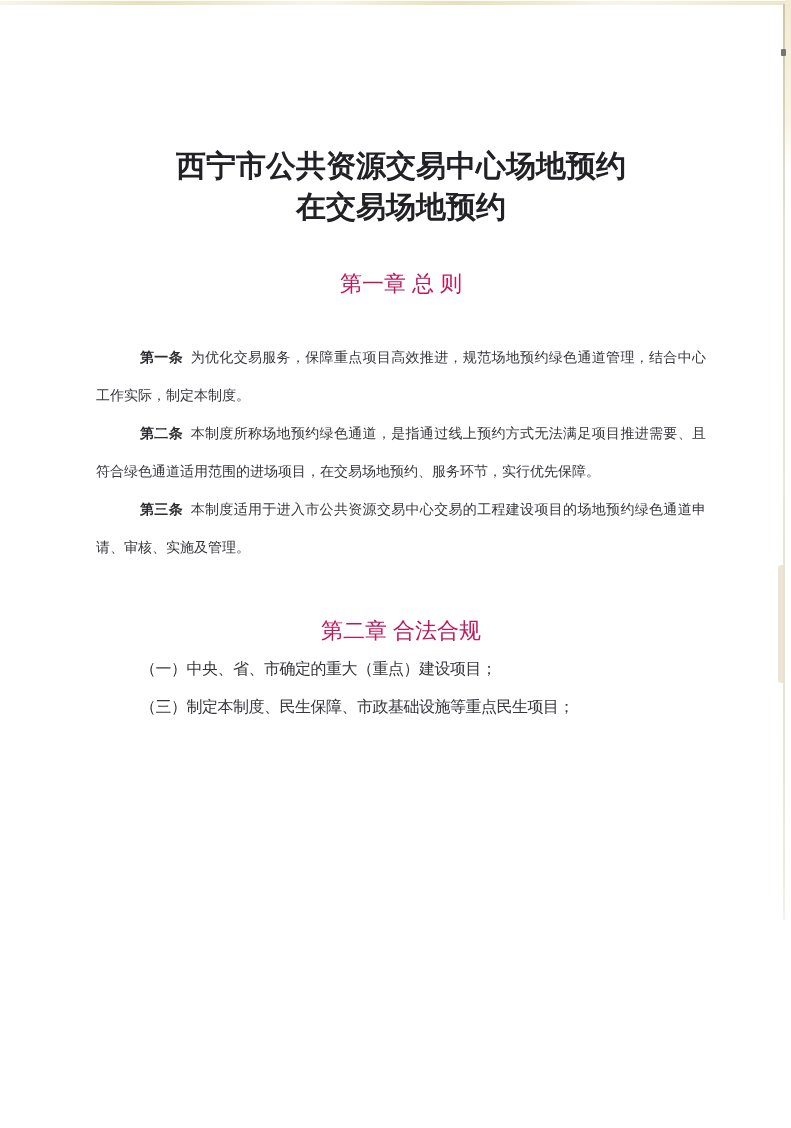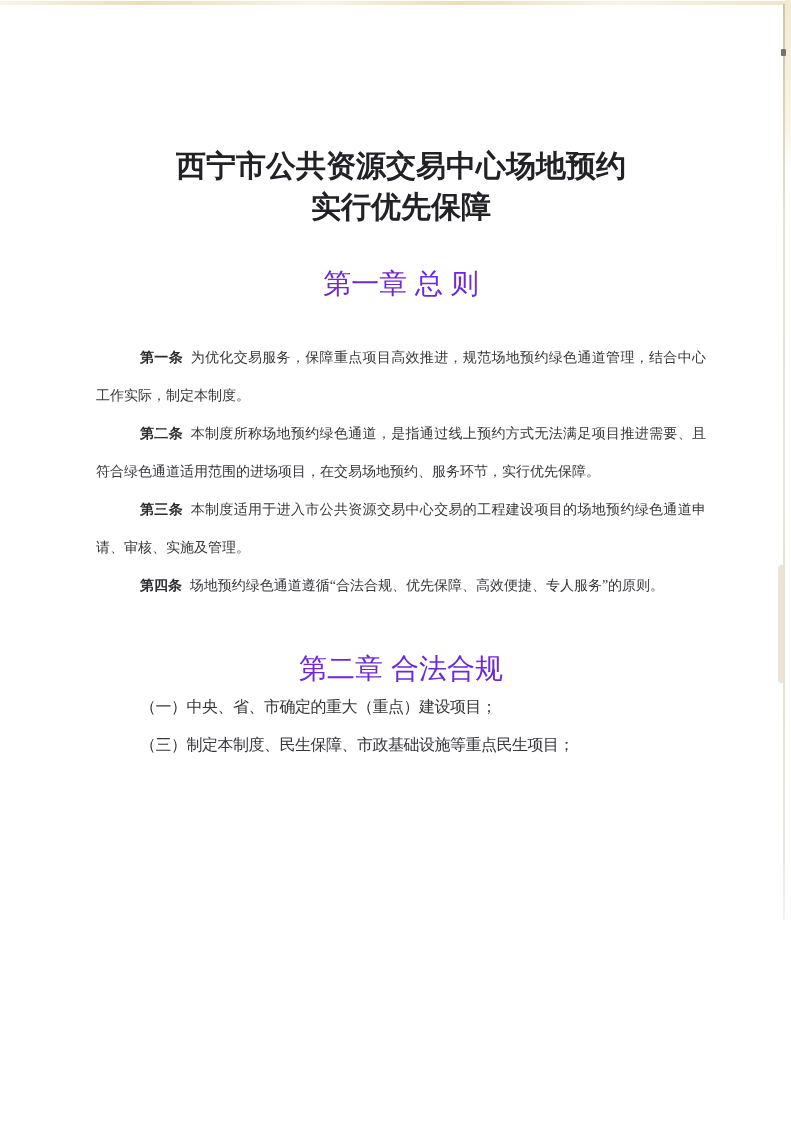--- a/index.html
+++ b/index.html
@@ -44,23 +44,23 @@
   .content{position:absolute;left:96px;top:0;width:610px;}
   .title{
     margin:145px 0 0 0;
     text-align:center;
     font-size:30px;line-height:41px;
     font-weight:700;
     color:#212126;
   }
   .chap{
     text-align:center;
-    font-size:28px;line-height:30px;
+    font-size:22px;line-height:30px;
     font-weight:400;
-    color:#6d28d9;
+    color:#be185d;
     font-family:"Liberation Sans","DejaVu Sans",sans-serif;
     margin:0;
   }
   .chap1{margin-top:42px;}
   .chap2{margin-top:49px;}
   .art{
     font-size:14px;line-height:38px;
     text-align:justify;
     text-indent:44px;
     margin:0;
@@ -92,32 +92,31 @@
   <div class="scan-top-edge"></div>
   <div class="scan-right-strip"></div>
   <div class="scan-right-line"></div>
   <div class="scan-right-mark"></div>
   <div class="scan-right-smudge"></div>
 
   <div class="content">
 
     <div class="title">
       <div>西宁市公共资源交易中心场地预约</div>
-      <div>实行优先保障</div>
+      <div>在交易场地预约</div>
     </div>
 
     <p class="chap chap1">第一章 总 则</p>
 
     <p class="art body-start"><b>第一条</b><span>为优化交易服务，保障重点项目高效推进，规范场地预约绿色通道管理，结合中心工作实际，制定本制度。</span></p>
 
     <p class="art"><b>第二条</b><span>本制度所称场地预约绿色通道，是指通过线上预约方式无法满足项目推进需要、且符合绿色通道适用范围的进场项目，在交易场地预约、服务环节，实行优先保障。</span></p>
 
     <p class="art"><b>第三条</b><span>本制度适用于进入市公共资源交易中心交易的工程建设项目的场地预约绿色通道申请、审核、实施及管理。</span></p>
 
-    <p class="art"><b>第四条</b><span>场地预约绿色通道遵循“合法合规、优先保障、高效便捷、专人服务”的原则。</span></p>
 
     <p class="chap chap2">第二章 合法合规</p>
 
 
     <p class="clause clause-first">（一）中央、省、市确定的重大（重点）建设项目；</p>
     <p class="clause">（三）制定本制度、民生保障、市政基础设施等重点民生项目；</p>
 
   </div>
 
   <div class="footer">— 2 —</div>

